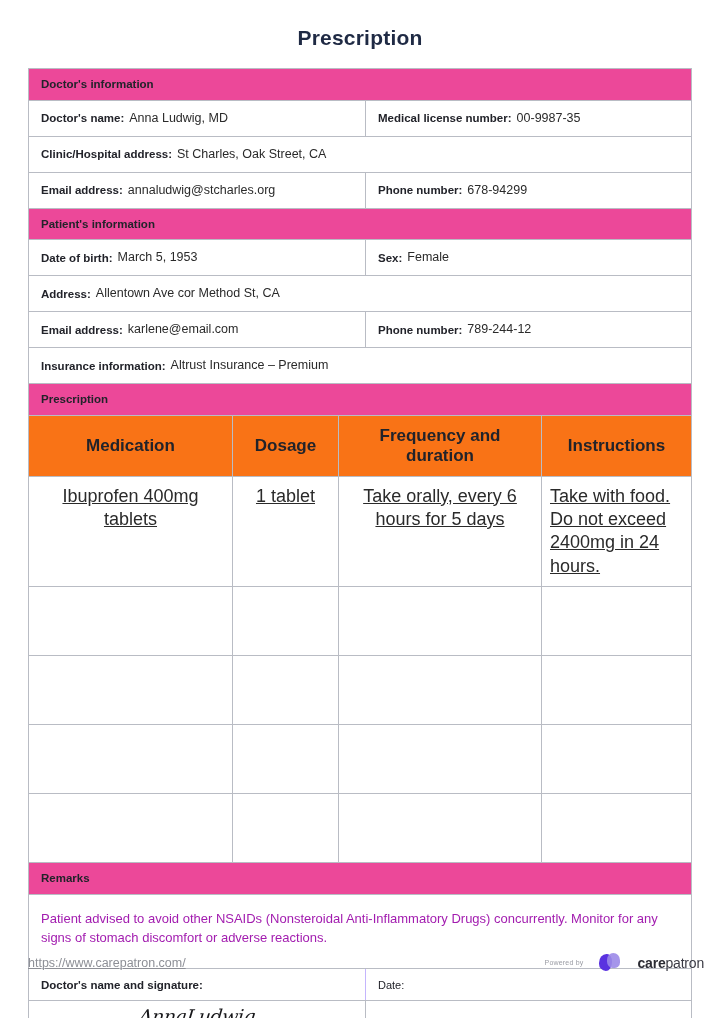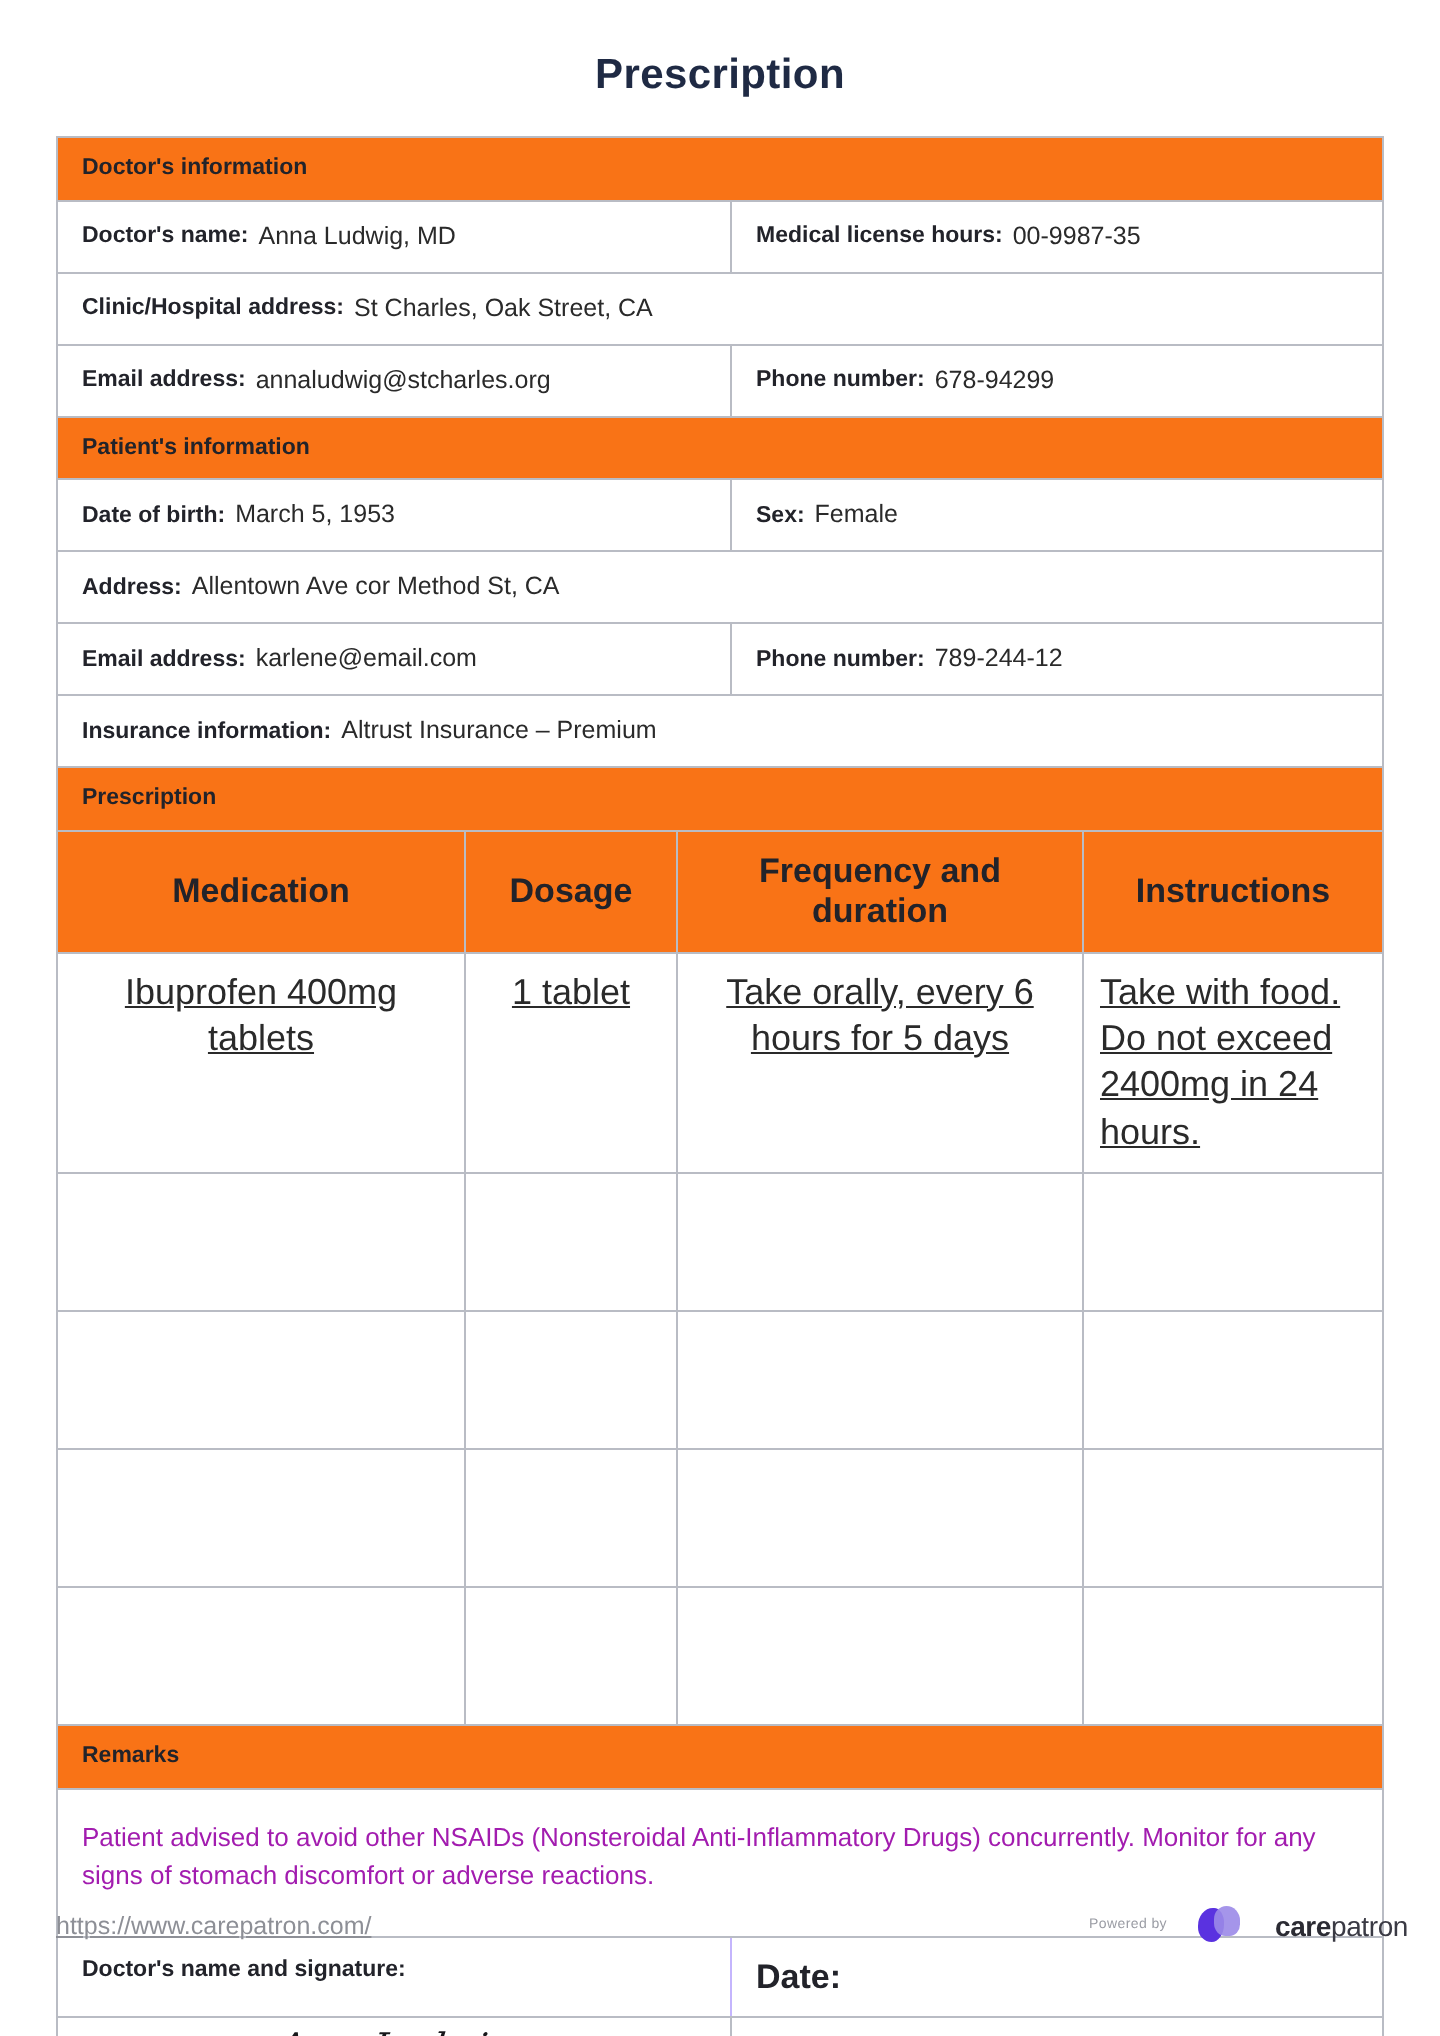--- a/index.html
+++ b/index.html
@@ -36,21 +36,21 @@
   }
 
   
   .form {
     border: 1px solid #b9bcc4;
     border-bottom: none;
     background: #fff;
   }
 
   .section-head {
-    background: #f97316;
+    background: #ec4899;
     border-bottom: 1px solid #b9bcc4;
     font-size: 11.5px;
     font-weight: bold;
     color: #22232a;
     padding: 10px 12px 9px 12px;
     line-height: 1;
   }
 
   .row {
     display: flex;
@@ -137,22 +137,22 @@
     border-right: 1px solid #c4b5fd;
     padding: 10px 12px 9px 12px;
     font-size: 11.5px;
     font-weight: bold;
     color: #22232a;
     box-sizing: border-box;
   }
   .sig-head-right {
     flex: 1 1 auto;
     padding: 10px 12px 9px 12px;
-    font-size: 17px;
-    font-weight: bold;
+    font-size: 11px;
+    font-weight: normal;
     color: #22232a;
     box-sizing: border-box;
   }
   .sig-body-row {
     display: flex;
     border-bottom: 1px solid #b9bcc4;
     height: 58px;
     overflow: hidden;
   }
   .sig-body-left {
@@ -249,21 +249,21 @@
   <div class="form">
 
     <div class="section-head">Doctor's information</div>
 
     <div class="row">
       <div class="cell split-left">
         <span class="lbl">Doctor's name:</span>
         <span class="val">Anna Ludwig, MD</span>
       </div>
       <div class="cell full">
-        <span class="lbl">Medical license hours:</span>
+        <span class="lbl">Medical license number:</span>
         <span class="val">00-9987-35</span>
       </div>
     </div>
 
     <div class="row">
       <div class="cell full">
         <span class="lbl">Clinic/Hospital address:</span>
         <span class="val">St Charles, Oak Street, CA</span>
       </div>
     </div>

